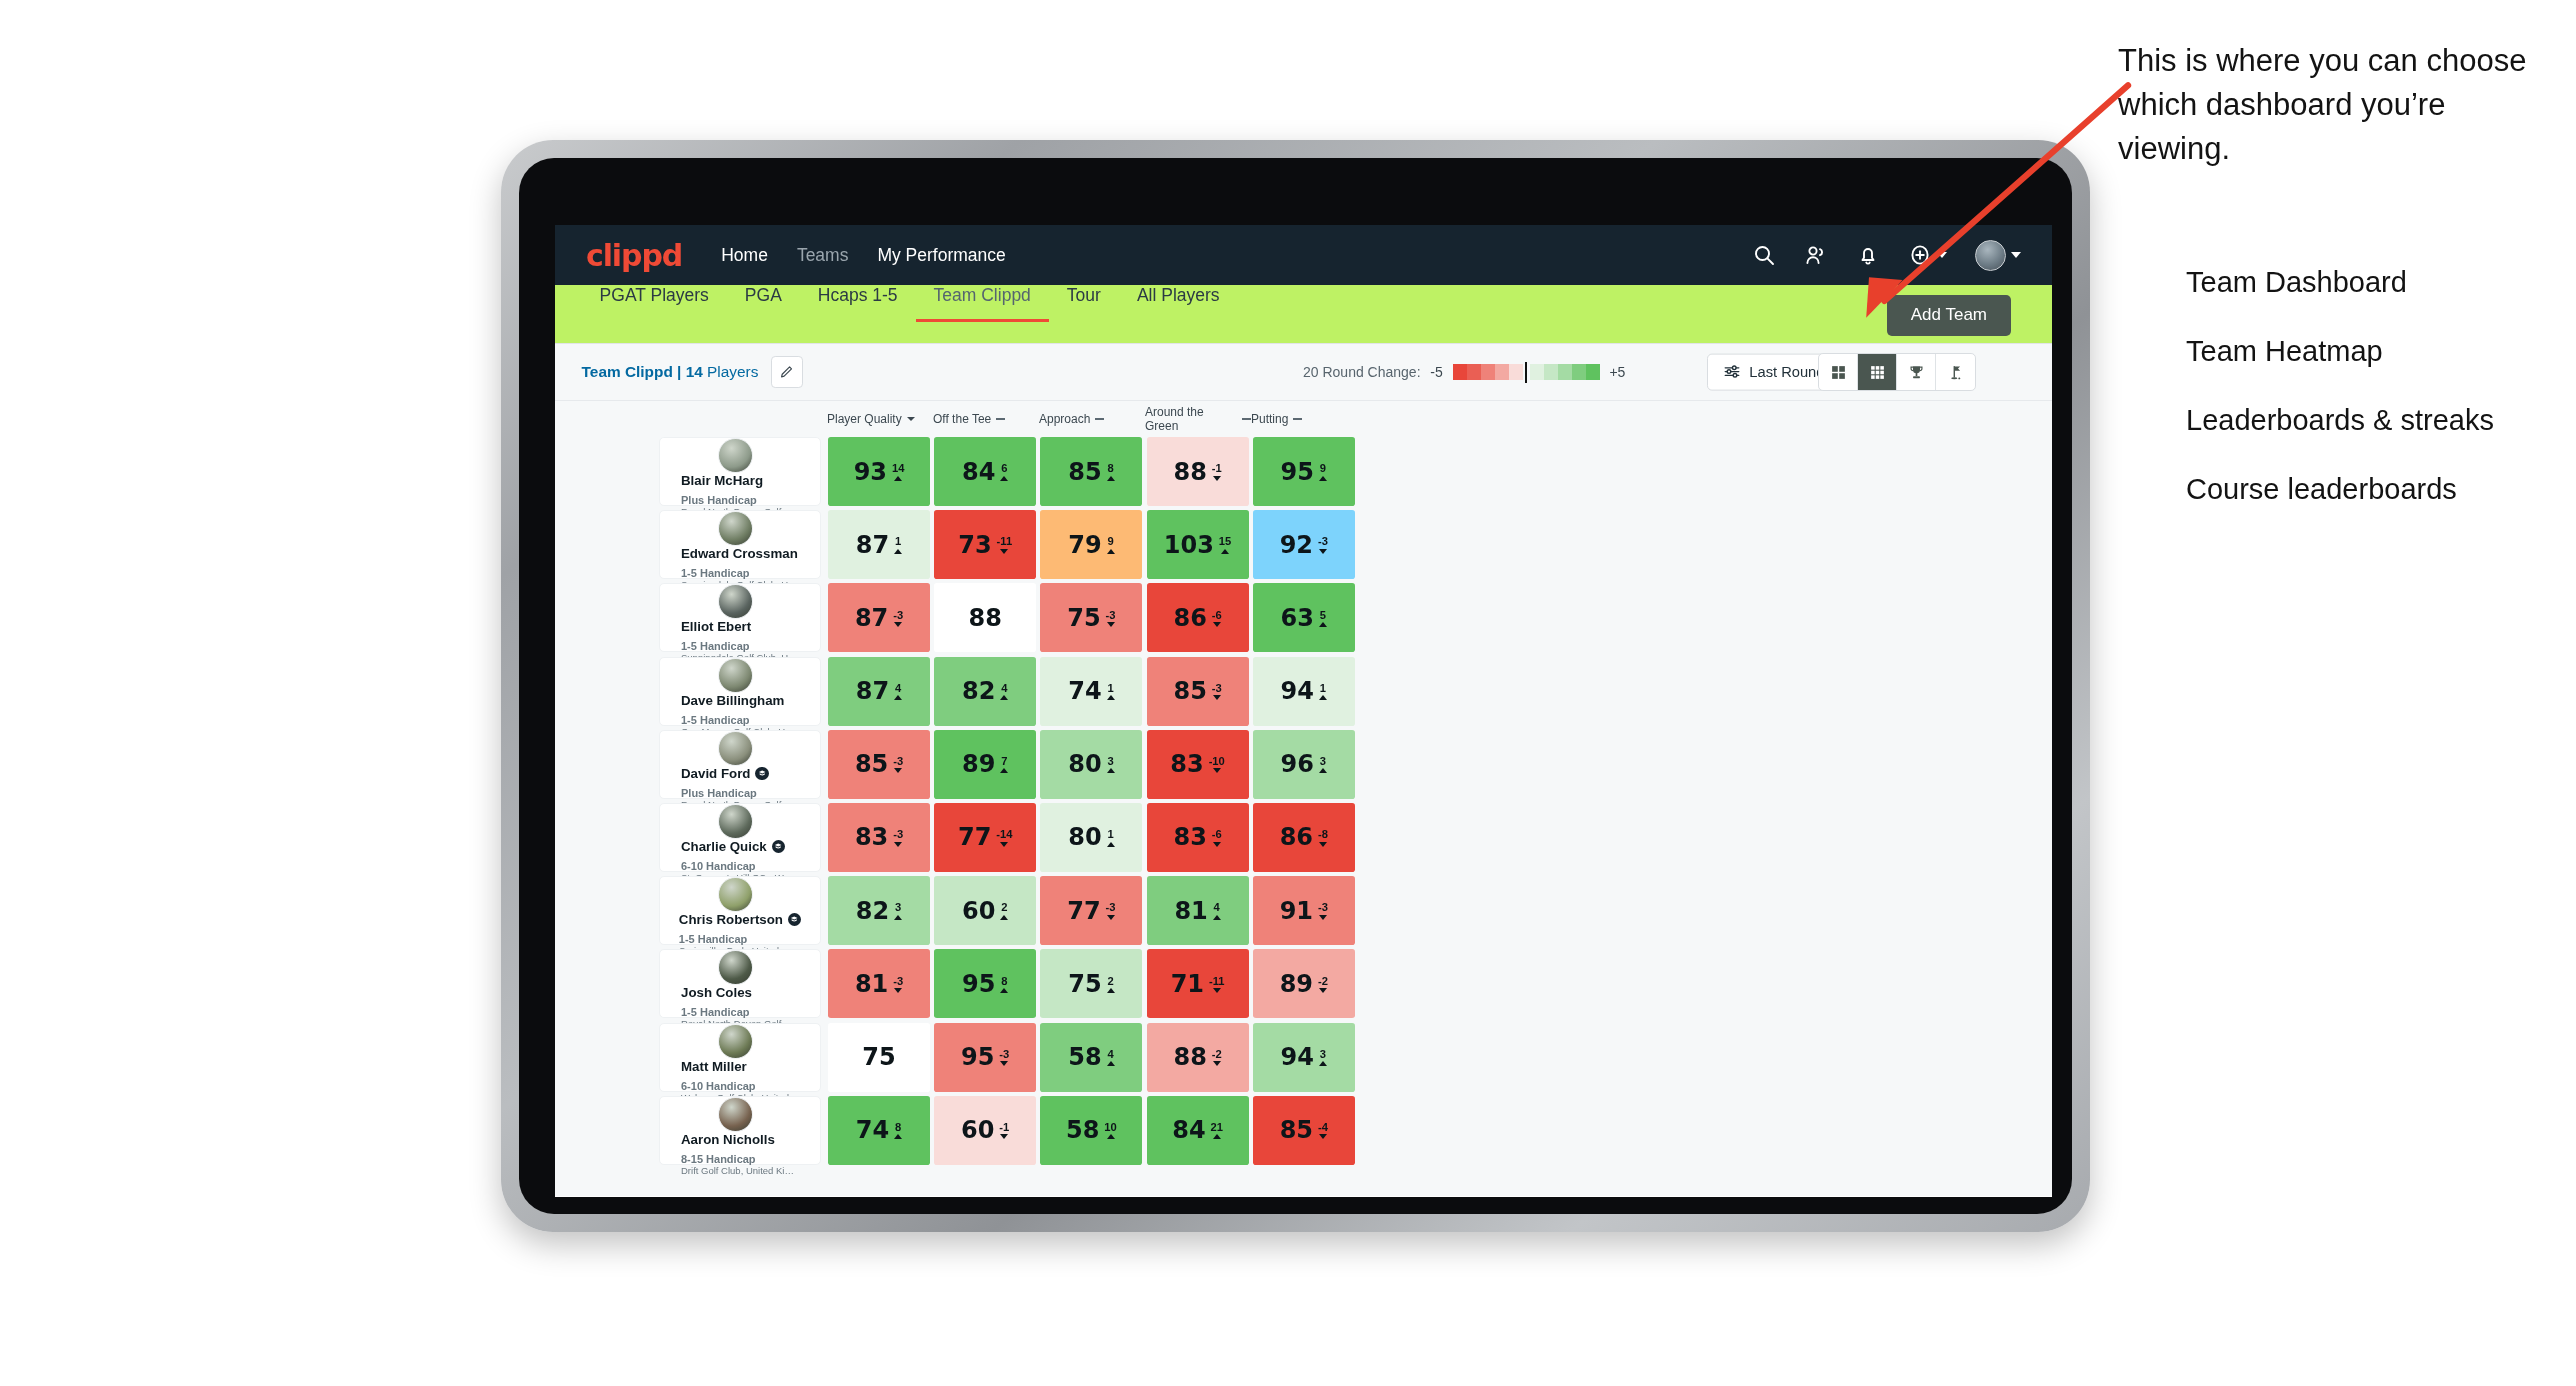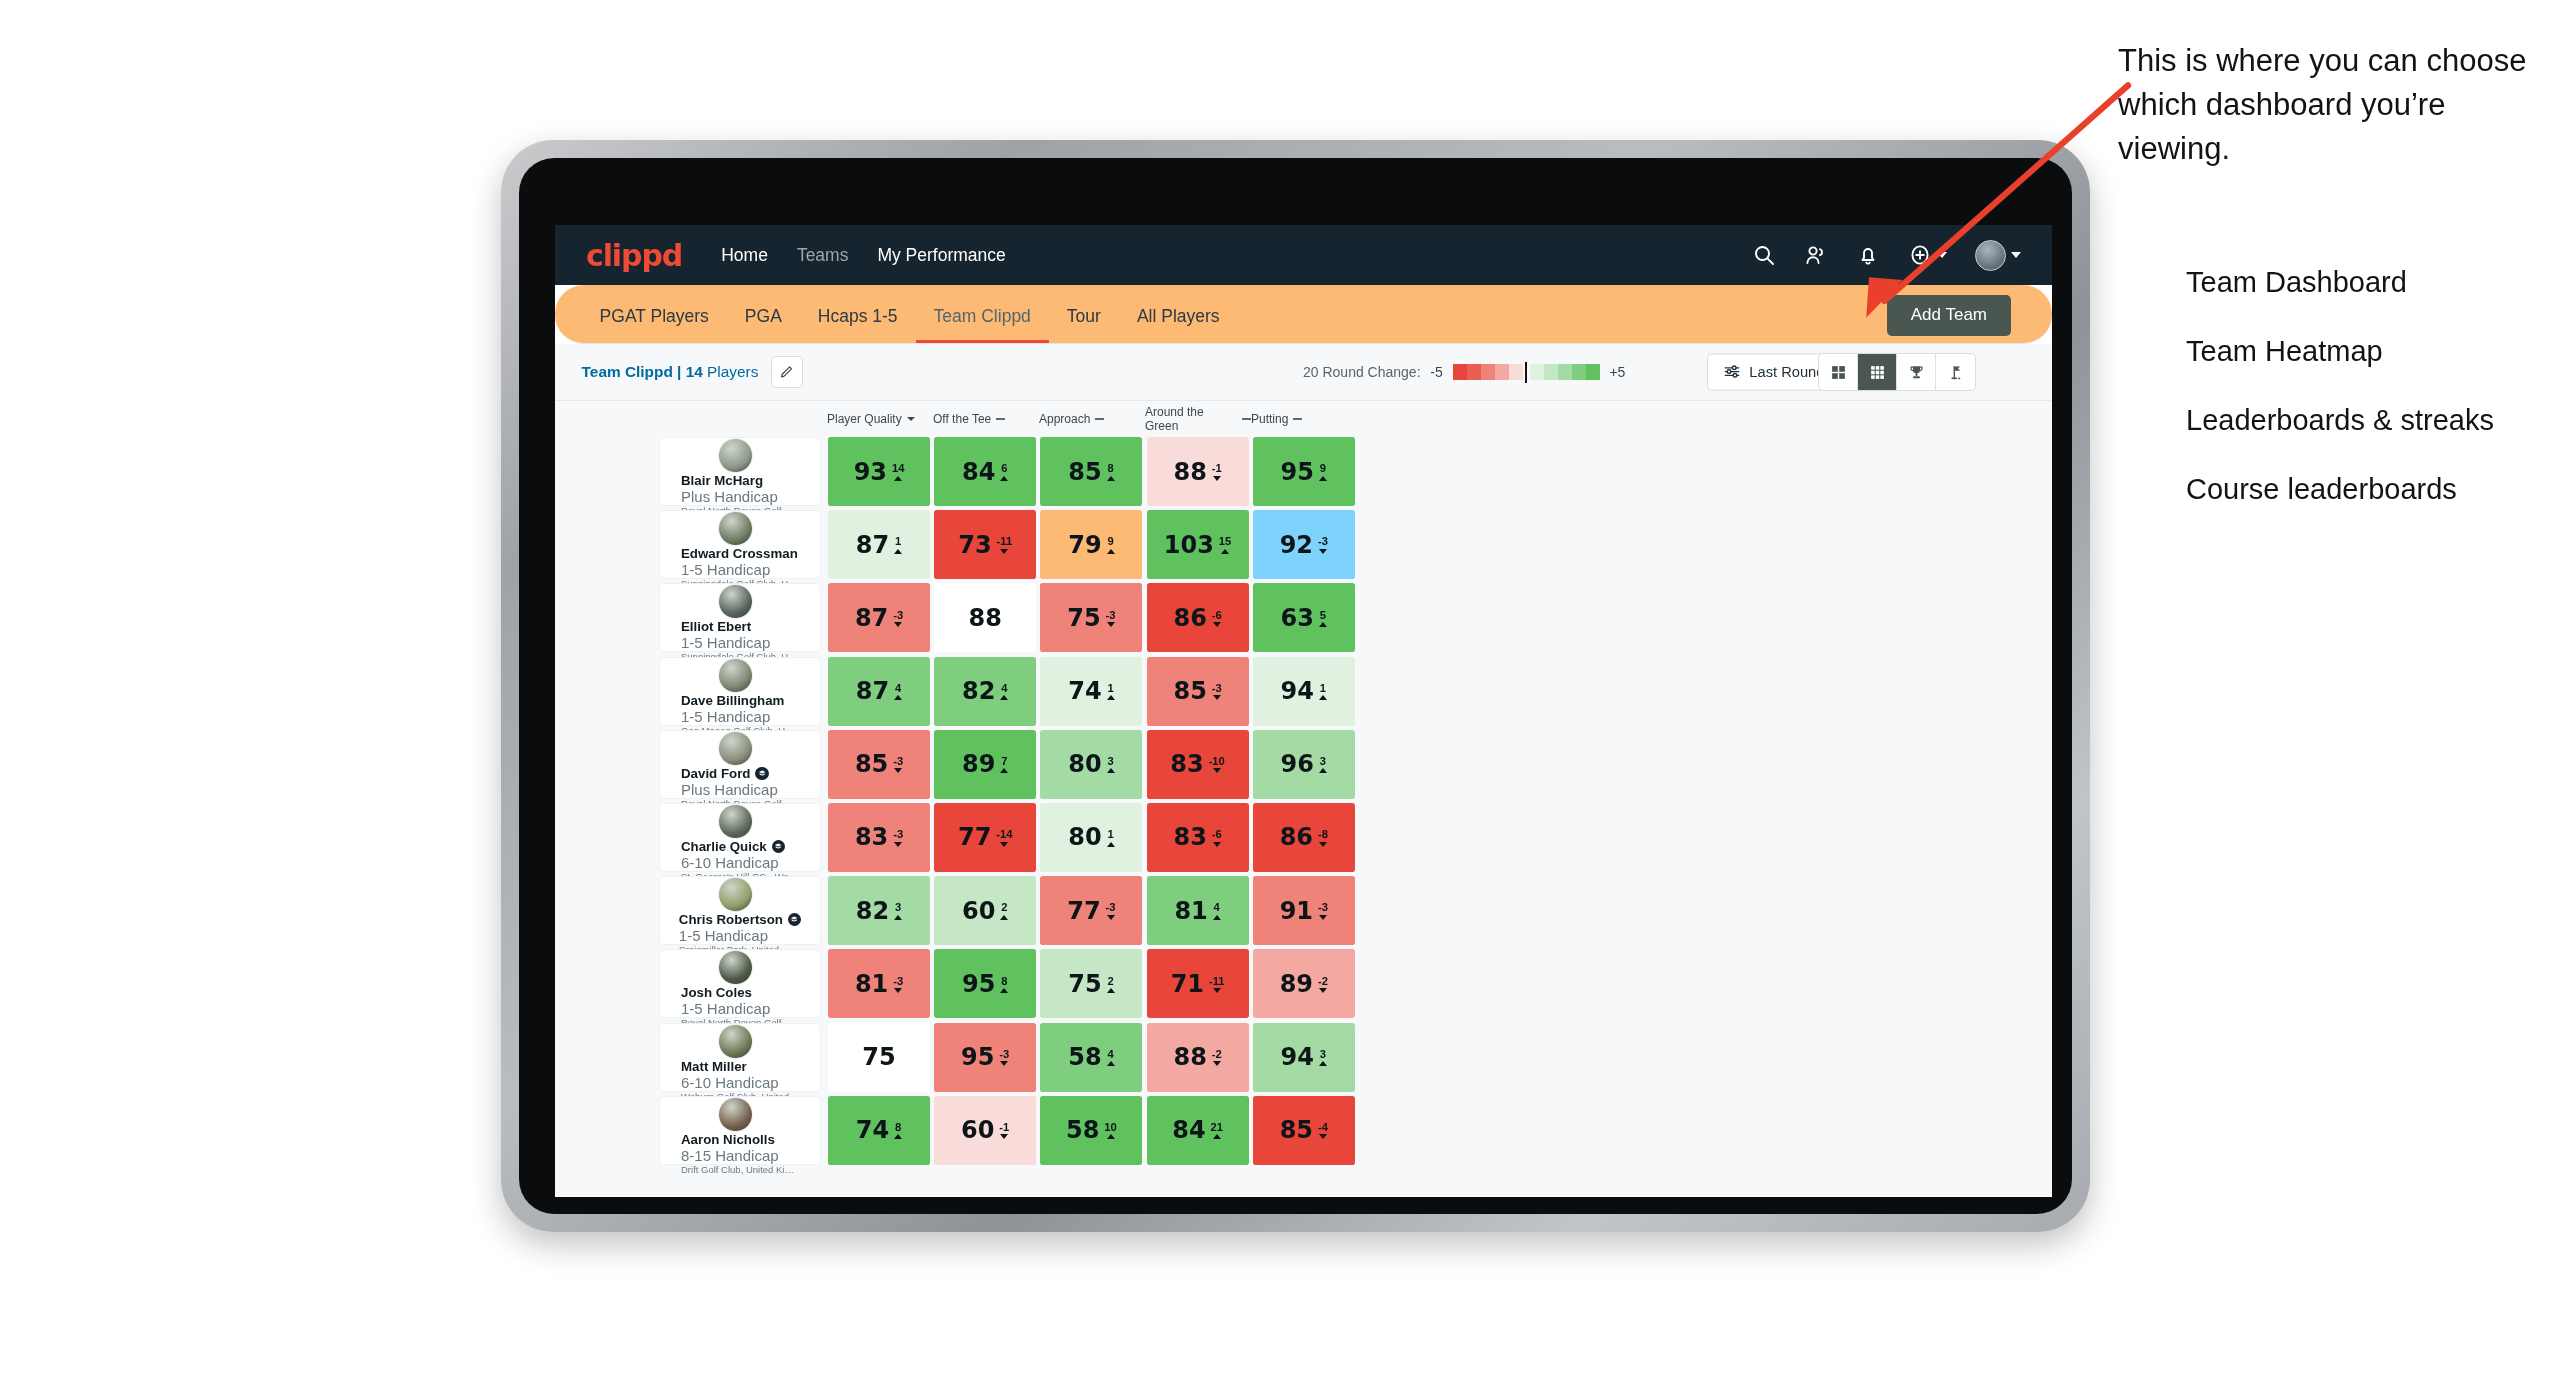--- a/index.html
+++ b/index.html
@@ -71,25 +71,24 @@
   .plus-wrap, .avatar-wrap { display: flex; align-items: center; gap: 4.9px; }
   .caret { width: 0;height:0;border-left:5.6px solid transparent;border-right:5.6px solid transparent;border-top:6.3px solid #ffffff; }
   .avatar-top {
     width: 31px; height: 31px; border-radius: 50%;
     border: 1.4px solid #c9ced2;
     background: radial-gradient(circle at 40% 30%, #a9b6be 0%, #6e7d87 55%, #454f57 100%);
   }
 
   
   .tabsrow {
-    height: 59px; background: #fdba74;
-    display: flex; align-items: flex-end;
+    height: 59px; background: #bef264;
+    display: flex; align-items: flex-start;
     padding: 0 26.6px; border-bottom: 0.7px solid #e2e5e8;
     position: relative;
-    border-radius: 29px;
   }
   .tabs { display: flex; align-items: flex-end; gap: 0; }
   .tab {
     font-size: 17.5px; color: #2b3a44; padding: 0 18px 12.6px 18px;
     border-bottom: 3.5px solid transparent; white-space: nowrap;
   }
   .tab.active { color: #55656f; border-bottom-color: #ef4a36; }
   .add-team-btn {
     position: absolute; right: 41px; top: 9.8px;
     background: #4a5650; color: #ffffff;
@@ -163,21 +162,21 @@
   .pavatar {
     width: 35px; height: 35px; border-radius: 50%; flex: none;
     border: 1.4px solid #eceff1; margin-right: 9px;
   }
   .pinfo { min-width: 0; }
   .pname { font-size: 13.3px; font-weight: 700; color: #101b22; display: flex; align-items: center; gap: 4.9px; white-space: nowrap; }
   .badge {
     width: 13.3px; height: 13.3px; border-radius: 50%; background: #16242f; flex: none;
     display: flex; align-items: center; justify-content: center;
   }
-  .phcap { font-size: 15px; color: #6b7880; margin-top: 0; white-space: nowrap; }
+  .phcap { font-size: 11px; color: #6b7880; margin-top: 6px; white-space: nowrap; font-weight: bold; }
   .pclub { font-size: 9.5px; color: #6b7880; white-space: nowrap; overflow: hidden; text-overflow: ellipsis; max-width: 118px; }
 
   .cell {
     width: 102px; margin-right: 4.2px; border-radius: 2.8px;
     display: flex; align-items: center; justify-content: center; gap: 4.9px;
   }
   .cval { font-size: 24px; font-weight: 700; color: #0d1519; font-family: "DejaVu Sans", sans-serif; }
   .cdelta { font-size: 11.2px; font-weight: 700; color: #0d1519; display: flex; align-items: center; gap: 1.4px; flex-direction: column; }
   .tri-up { width:0;height:0;border-left:4.2px solid transparent;border-right:4.2px solid transparent;border-bottom:5.6px solid #0d1519; }
   .tri-dn { width:0;height:0;border-left:4.2px solid transparent;border-right:4.2px solid transparent;border-top:5.6px solid #0d1519; }

